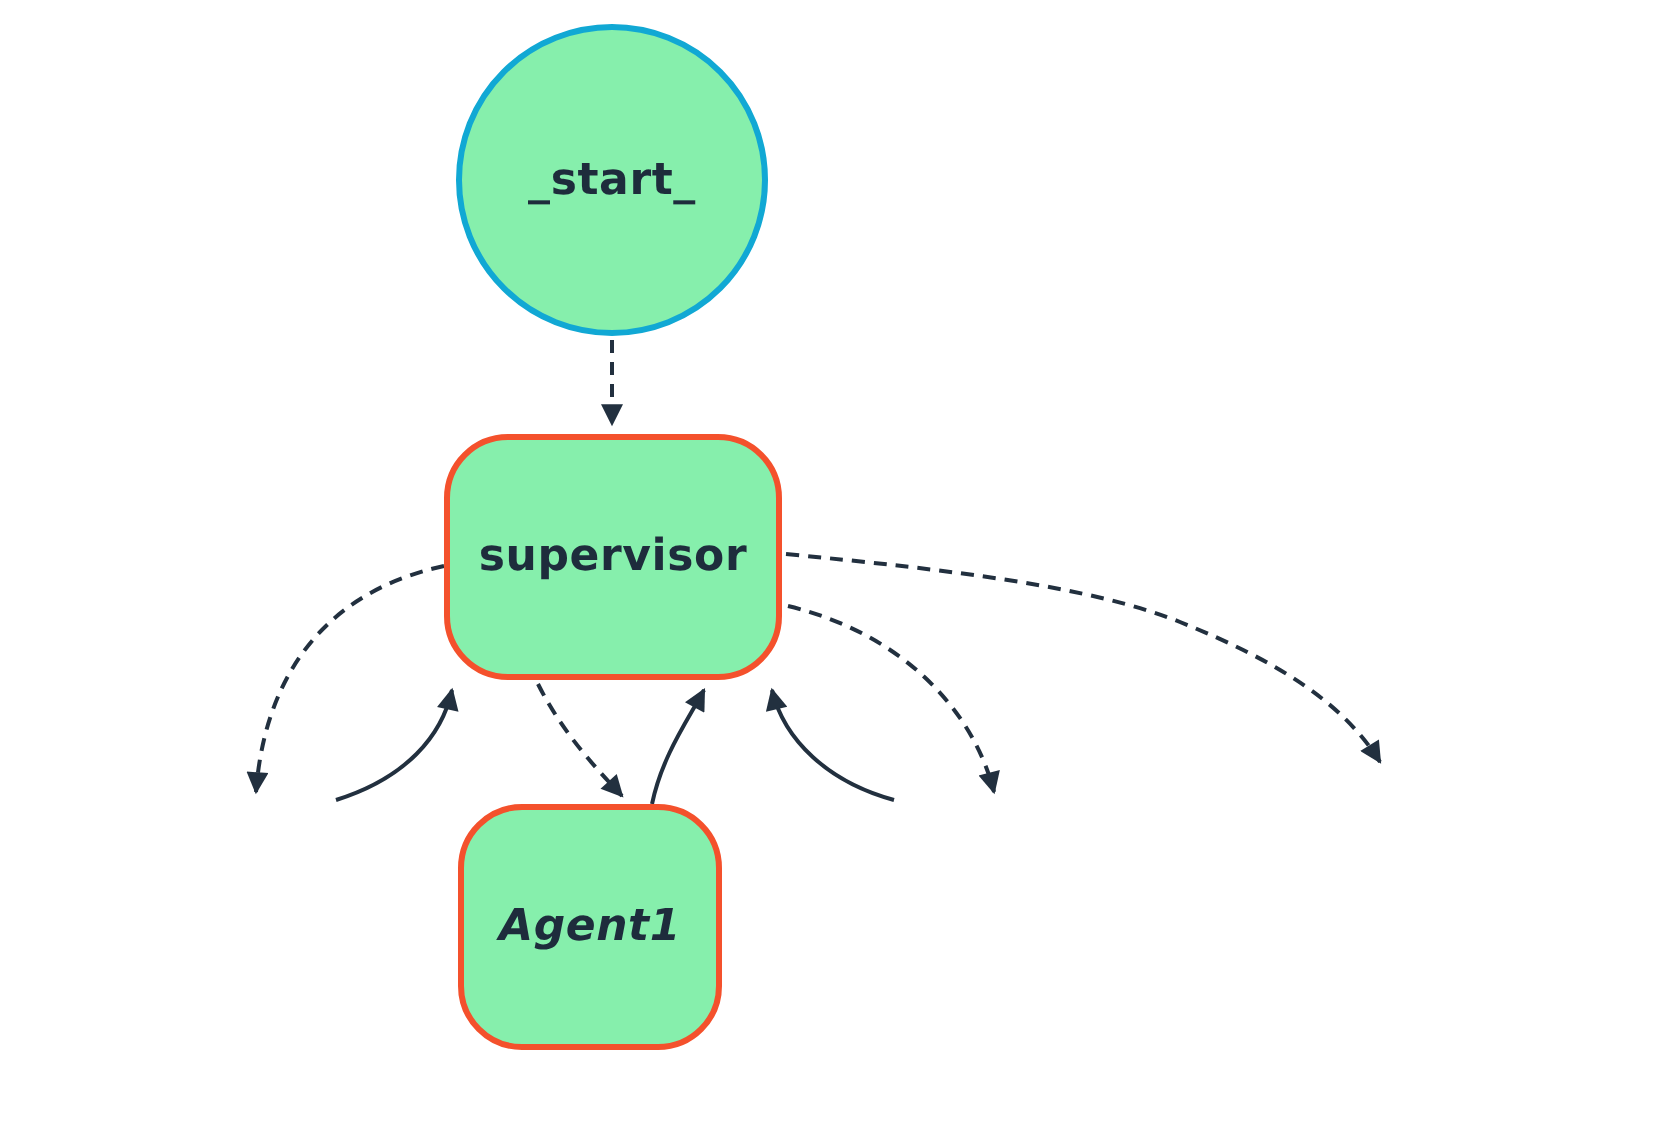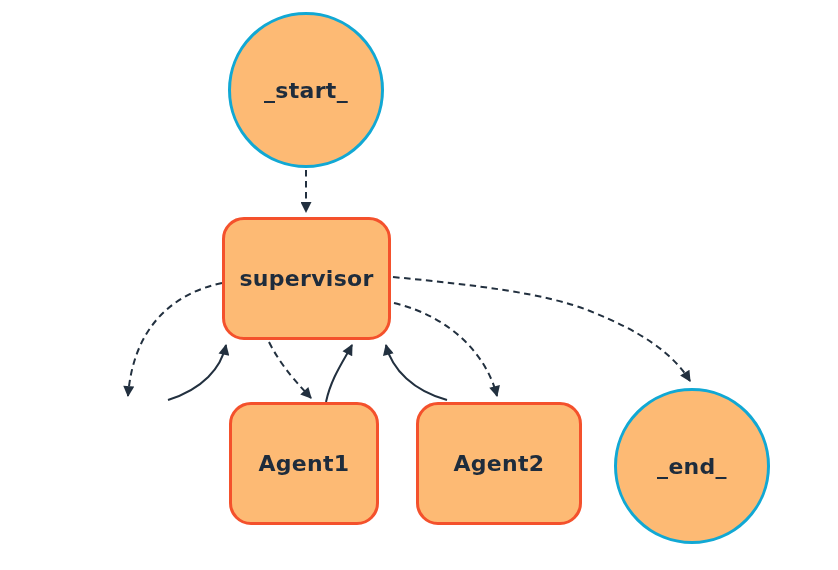--- a/index.html
+++ b/index.html
@@ -30,31 +30,31 @@
     stroke-dasharray: 6.5 4.5;
   }
   .arrowhead {
     fill: var(--edge, #22303f);
   }
   .node {
     position: absolute;
     display: flex;
     align-items: center;
     justify-content: center;
-    background: #fdba74;
+    background: #86efac;
     color: var(--text, #1e2c3c);
     font-weight: bold;
     font-size: 22px;
     letter-spacing: 0.3px;
     box-sizing: border-box;
     text-align: center;
   }
   .node.box {
     border: 3px solid var(--box-border, #f4512c);
-    border-radius: 22px;
+    border-radius: 32px;
   }
   .node.circle {
     border: 3.5px solid var(--circle-border, #11a8d4);
     border-radius: 50%;
   }
   .edge-label {
     position: absolute;
     display: flex;
     align-items: center;
     justify-content: center;
@@ -97,26 +97,20 @@
 
   <div class="node circle" style="left:228px; top:12px; width:156px; height:156px;">
     <span>_start_</span>
   </div>
 
   <div class="node box" style="left:222px; top:217px; width:169px; height:123px;">
     <span>supervisor</span>
   </div>
 
 
-  <div class="node box" style="left:229px; top:402px; width:150px; height:123px;">
+  <div class="node box" style="left:229px; top:402px; width:132px; height:123px;font-style:italic;">
     <span>Agent1</span>
   </div>
 
-  <div class="node box" style="left:416px; top:402px; width:166px; height:123px;">
-    <span>Agent2</span>
-  </div>
 
-  <div class="node circle" style="left:614px; top:388px; width:156px; height:156px;">
-    <span>_end_</span>
-  </div>
 
 
 </div>
 
 </body></html>

